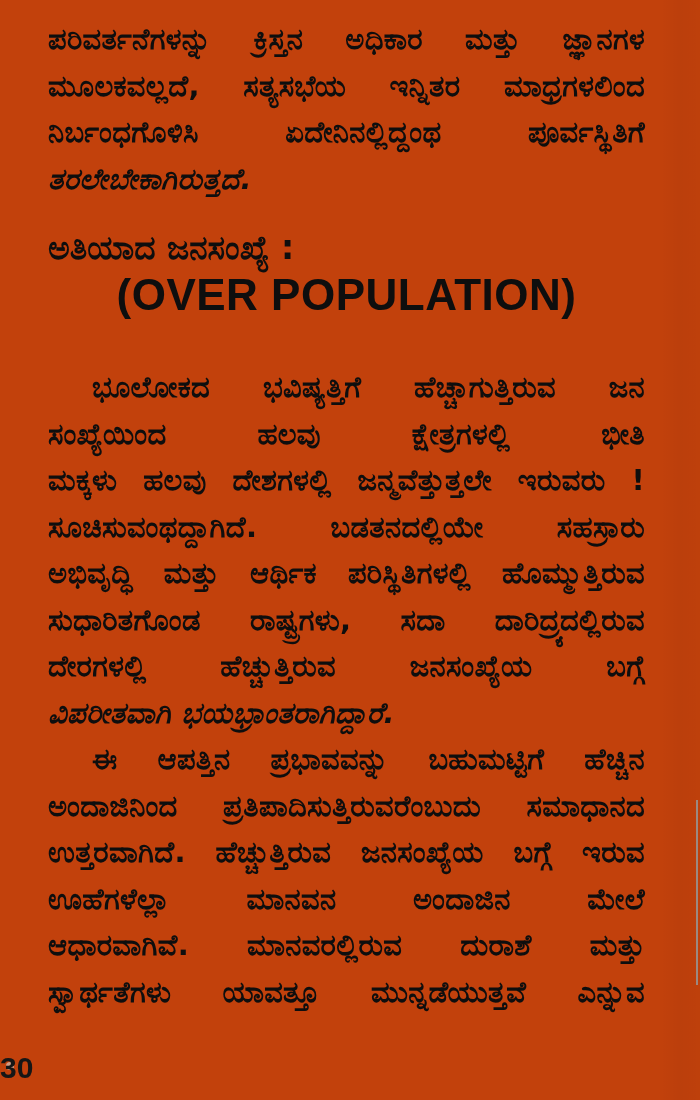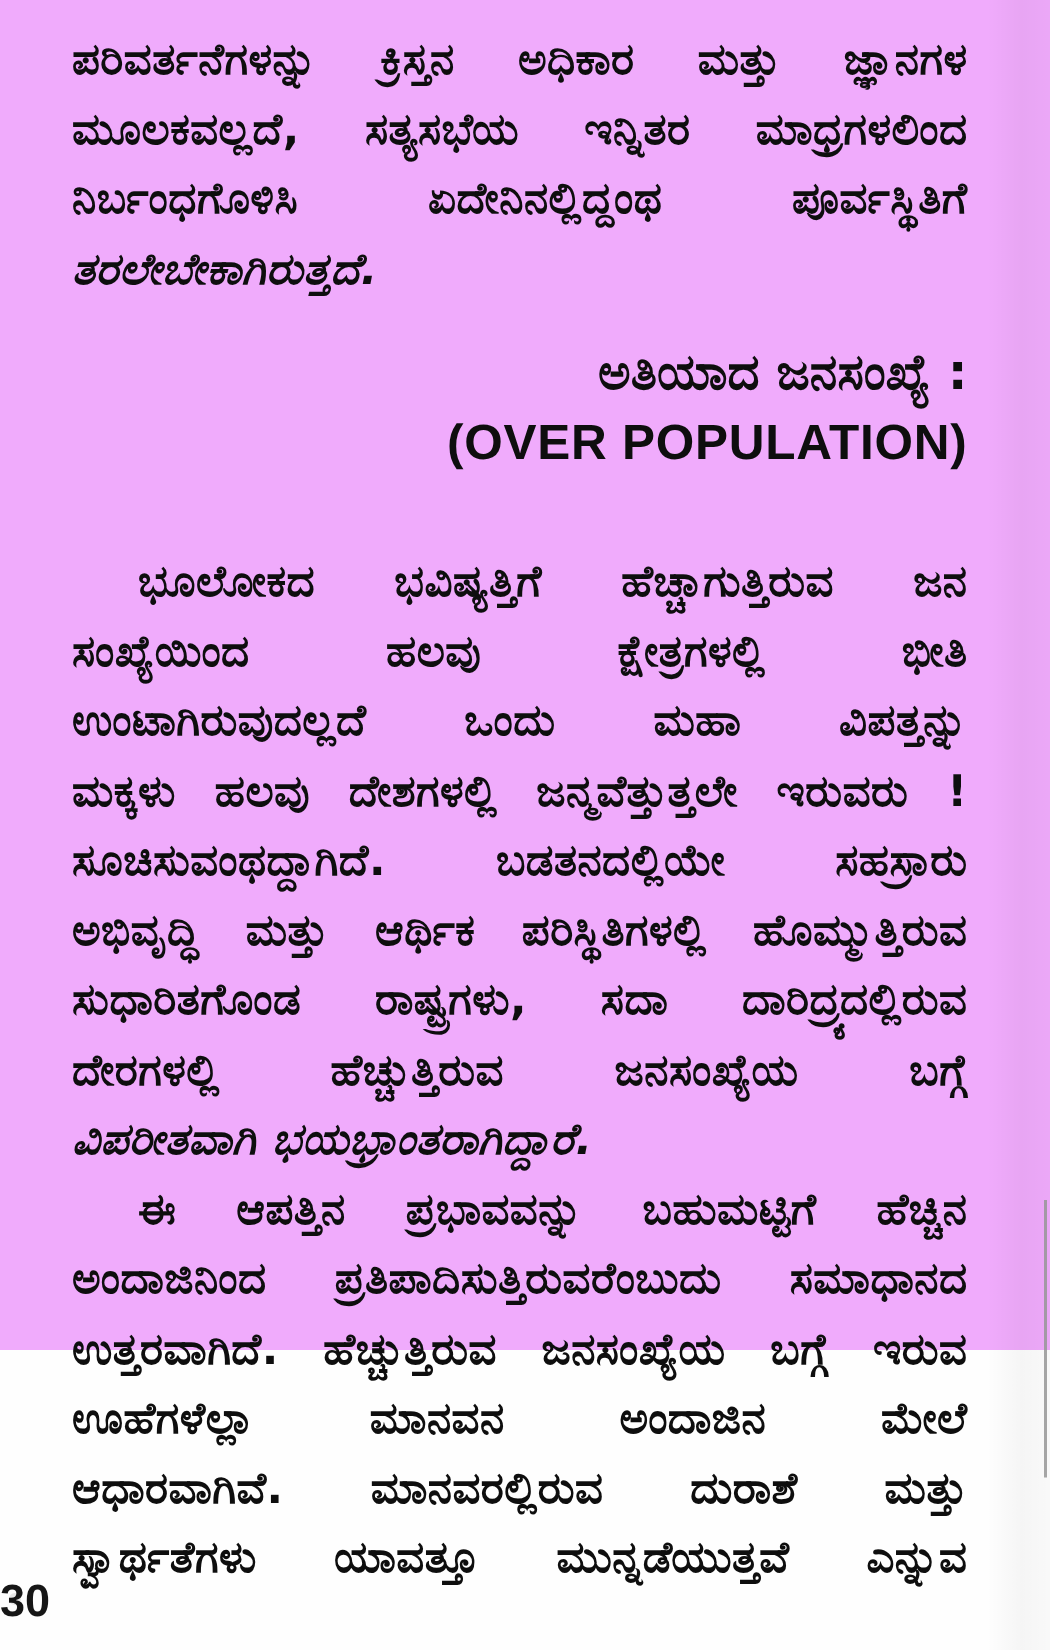--- a/index.html
+++ b/index.html
@@ -6,22 +6,22 @@
     margin: 0;
     padding: 0;
     width: 700px;
     height: 1100px;
     background: #fefefe;
     overflow: hidden;
   }
   .page {
     position: relative;
     width: 700px;
-    height: 900px;
-    background: #f0abfc;
+    height: 1100px;
+    background: #c2410c;
     font-family: "DejaVu Sans", sans-serif;
     color: #0e0e0e;
   }
   .content {
     position: absolute;
     left: 48px;
     right: 55px;
     top: 16px;
   }
   .text-line {
@@ -35,29 +35,29 @@
   }
   .text-line.last {
     text-align-last: left;
     font-style: italic;
   }
   .text-line.indent {
     text-indent: 44px;
   }
   .heading-kn {
     margin-top: 22px;
-    text-align: right;
+    text-align: left;
     font-size: 33px;
     font-weight: bold;
     line-height: 48px;
   }
   .heading-en {
-    text-align: right;
+    text-align: center;
     font-family: "Liberation Sans", sans-serif;
-    font-size: 33px;
+    font-size: 44px;
     font-weight: bold;
     letter-spacing: 0.5px;
     line-height: 46px;
   }
   .para {
     margin: 0;
   }
   .para-1 { margin-top: 46px; }
   .para-2 { }
   .page-number {
@@ -117,21 +117,20 @@
       <div class="text-line">ನಿರ್ಬಂಧಗೊಳಿಸಿ ಏದೇನಿನಲ್ಲಿದ್ದಂಥ ಪೂರ್ವಸ್ಥಿತಿಗೆ</div>
       <div class="text-line last">ತರಲೇಬೇಕಾಗಿರುತ್ತದೆ.</div>
     </div>
 
     <div class="heading-kn">ಅತಿಯಾದ ಜನಸಂಖ್ಯೆ :</div>
     <div class="heading-en">(OVER POPULATION)</div>
 
     <div class="para para-1">
       <div class="text-line indent">ಭೂಲೋಕದ ಭವಿಷ್ಯತ್ತಿಗೆ ಹೆಚ್ಚಾಗುತ್ತಿರುವ ಜನ</div>
       <div class="text-line">ಸಂಖ್ಯೆಯಿಂದ ಹಲವು ಕ್ಷೇತ್ರಗಳಲ್ಲಿ ಭೀತಿ</div>
-      <div class="text-line">ಉಂಟಾಗಿರುವುದಲ್ಲದೆ ಒಂದು ಮಹಾ ವಿಪತ್ತನ್ನು</div>
       <div class="text-line">ಮಕ್ಕಳು ಹಲವು ದೇಶಗಳಲ್ಲಿ ಜನ್ಮವೆತ್ತುತ್ತಲೇ ಇರುವರು !</div>
       <div class="text-line">ಸೂಚಿಸುವಂಥದ್ದಾಗಿದೆ. ಬಡತನದಲ್ಲಿಯೇ ಸಹಸ್ರಾರು</div>
       <div class="text-line">ಅಭಿವೃದ್ಧಿ ಮತ್ತು ಆರ್ಥಿಕ ಪರಿಸ್ಥಿತಿಗಳಲ್ಲಿ ಹೊಮ್ಮುತ್ತಿರುವ</div>
       <div class="text-line">ಸುಧಾರಿತಗೊಂಡ ರಾಷ್ಟ್ರಗಳು, ಸದಾ ದಾರಿದ್ರ್ಯದಲ್ಲಿರುವ</div>
       <div class="text-line">ದೇರಗಳಲ್ಲಿ ಹೆಚ್ಚುತ್ತಿರುವ ಜನಸಂಖ್ಯೆಯ ಬಗ್ಗೆ</div>
       <div class="text-line last">ವಿಪರೀತವಾಗಿ ಭಯಭ್ರಾಂತರಾಗಿದ್ದಾರೆ.</div>
     </div>
 
     <div class="para para-2">
       <div class="text-line indent">ಈ ಆಪತ್ತಿನ ಪ್ರಭಾವವನ್ನು ಬಹುಮಟ್ಟಿಗೆ ಹೆಚ್ಚಿನ</div>

